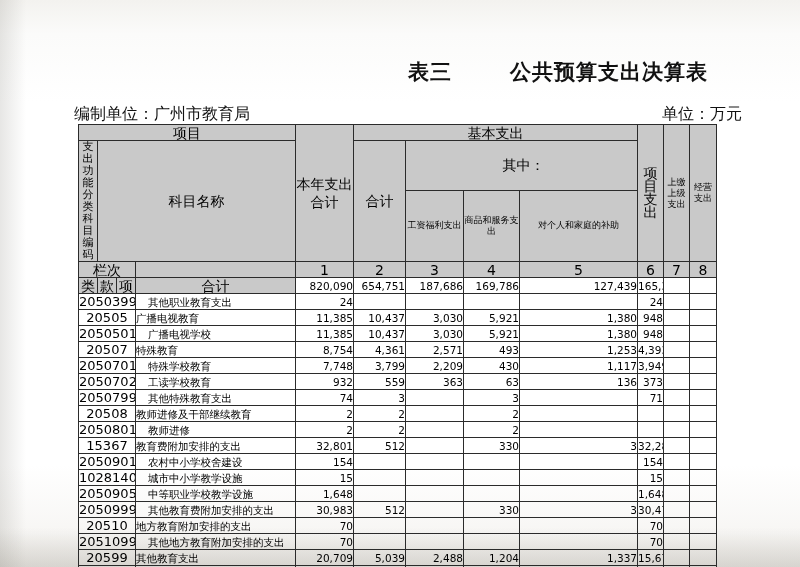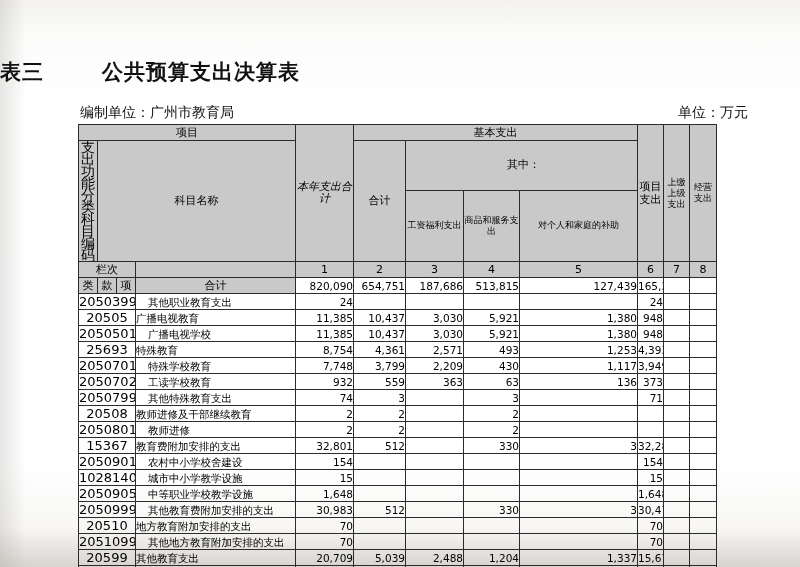--- a/index.html
+++ b/index.html
@@ -32,35 +32,35 @@
     position: absolute;
     left: 0; bottom: 0; width: 800px; height: 40px;
     background: linear-gradient(0deg, rgba(140,136,126,0.22), rgba(255,255,255,0));
     pointer-events: none;
   }
   .title-row {
     position: absolute;
     top: 58px;
     left: 0;
     width: 708px;
-    text-align: left;
+    text-align: right;
     font-size: 21px;
     font-weight: bold;
     letter-spacing: 1px;
     color: #111;
   }
   .title-row .tnum {
     margin-right: 58px;
   }
   .subhead {
     position: absolute;
     top: 104px;
-    left: 80px;
+    left: 74px;
     width: 668px;
-    font-size: 14px;
+    font-size: 16px;
     color: #111;
     display: flex;
     justify-content: space-between;
   }
   table.main {
     position: absolute;
     left: 78px;
     top: 124px;
     border-collapse: collapse;
     table-layout: fixed;
@@ -73,29 +73,29 @@
     padding: 0;
     height: 15px;
     line-height: 14px;
     font-weight: normal;
     overflow: hidden;
     white-space: nowrap;
   }
   .hdr {
     background: #c9c9c9;
     text-align: center;
-    font-size: 11px;
+    font-size: 14px;
   }
   .hdr.small {
     font-size: 9px;
     line-height: 11px;
     white-space: normal;
   }
   .hdr.vtitle {
-    font-size: 14px;
+    font-size: 11px;
     line-height: 12px;
     white-space: normal;
   }
   .lblcell {
     text-align: left;
     padding-left: 3px;
     font-size: 10.5px;
   }
   .lblcell.indent {
     padding-left: 12px;
@@ -154,21 +154,21 @@
         <col class="c-goods">
       <col class="c-person">
         <col class="c-proj">
         <col class="c-up">
         <col class="c-oper">
         <col class="c-attach">
     </colgroup>
     <thead>
       <tr>
         <td class="hdr" colspan="4">项目</td>
-        <td class="hdr" rowspan="3" style="white-space:normal; line-height:12px;font-style:italic;">本年支出合计</td>
+        <td class="hdr" rowspan="3" style="white-space:normal; line-height:18px;">本年支出合计</td>
         <td class="hdr" colspan="5">基本支出</td>
         <td class="hdr" rowspan="3" style="white-space:normal; line-height:13px;">项目支出</td>
         <td class="hdr small" rowspan="3">上缴上级支出</td>
         <td class="hdr small" rowspan="3">经营支出</td>
         <td class="hdr small" rowspan="3">对附属单位补助支出</td>
       </tr>
       <tr>
         <td class="hdr vtitle" rowspan="2">支出功能分类科目编码</td>
         <td class="hdr" colspan="3" rowspan="2">科目名称</td>
         <td class="hdr" rowspan="2">合计</td>
@@ -193,21 +193,21 @@
         <td class="hdr">9</td>
       </tr>
       <tr>
         <td class="hdr">类</td>
         <td class="hdr">款</td>
         <td class="hdr">项</td>
         <td class="hdr">合计</td>
         <td class="num">820,090</td>
         <td class="num">654,751</td>
         <td class="num">187,686</td>
-        <td class="num">513,815</td>
+        <td class="num">169,786</td>
         <td class="num" colspan="2">127,439</td>
         <td class="num">165,339</td>
         <td class="num"></td>
         <td class="num"></td>
         <td class="num"></td>
       </tr>
     </thead>
     <tbody id="tbody">
         <tr>
           <td class="codecell" colspan="3">2050399</td>
@@ -242,21 +242,21 @@
           <td class="num">10,437</td>
           <td class="num">3,030</td>
           <td class="num">5,921</td>
           <td class="num" colspan="2">1,380</td>
           <td class="num">948</td>
           <td class="num"></td>
           <td class="num"></td>
           <td class="num"></td>
         </tr>
         <tr>
-          <td class="codecell" colspan="3">25693</td>
+          <td class="codecell" colspan="3">20507</td>
           <td class="lblcell">特殊教育</td>
           <td class="num">8,754</td>
           <td class="num">4,361</td>
           <td class="num">2,571</td>
           <td class="num">493</td>
           <td class="num" colspan="2">1,253</td>
           <td class="num">4,393</td>
           <td class="num"></td>
           <td class="num"></td>
           <td class="num"></td>

